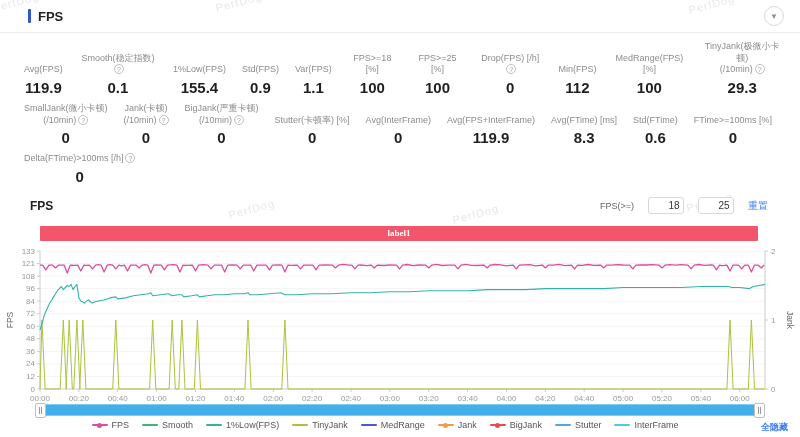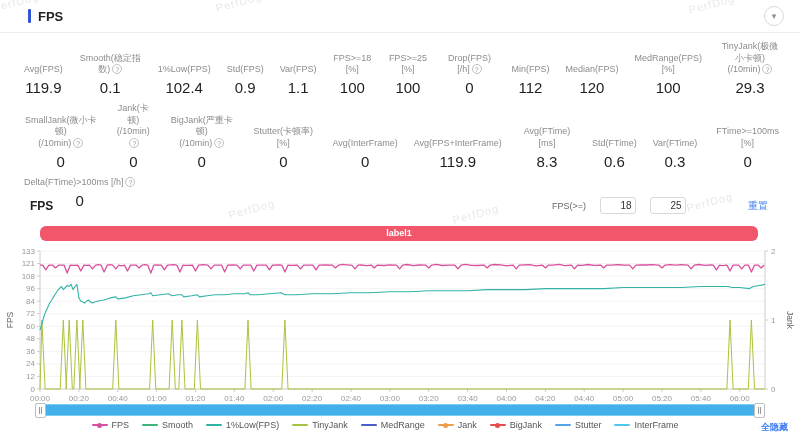--- a/index.html
+++ b/index.html
@@ -16,36 +16,36 @@
   .accent { width:3px; height:14px; background:#3056d3; border-radius:1px; margin-right:7px; }
   .hd-title { font-size:13px; font-weight:bold; color:#222; flex:1; }
   .collapse-btn { width:20px; height:20px; border:1px solid #d9d9d9; border-radius:50%;
     background:#fff; color:#8c8c8c; font-size:9px; line-height:17px; text-align:center; cursor:pointer; }
 
   
   .stats { position:absolute; top:33px; left:0; right:0; padding:8px 10px 0 16px; }
   .stats-row { display:flex; align-items:flex-end; margin-bottom:7px; }
   .stat { display:flex; flex-direction:column; justify-content:flex-end; text-align:center; padding:0 8px; }
   .stat-label { font-size:9px; color:#8c8c8c; white-space:pre-line; line-height:1.3; }
-  .stat-value { font-size:15px; font-weight:normal; color:#1f1f1f; margin-top:3px; }
+  .stat-value { font-size:15px; font-weight:bold; color:#1f1f1f; margin-top:3px; }
   .info { display:inline-block; width:10px; height:10px; border:1px solid #bfbfbf; border-radius:50%;
     font-size:7px; line-height:9px; color:#9a9a9a; text-align:center; margin-left:2px; cursor:pointer; }
 
   
   .cs-head { position:absolute; top:197px; left:30px; right:32px; display:flex;
     align-items:center; justify-content:space-between; }
   .cs-title { font-size:12px; font-weight:bold; color:#222; }
   .filter { display:flex; align-items:center; gap:14px; }
   .filter-label { font-size:9px; color:#666; }
   .filter input { width:36px; height:17px; border:1px solid #d9d9d9; border-radius:3px;
     font-size:10px; text-align:center; color:#333; font-family:"Liberation Sans", sans-serif;padding-left:16px; }
-  .reset-link { font-size:10px; color:#3f7ef2; text-decoration:none; cursor:pointer;margin-left:48px; }
+  .reset-link { font-size:10px; color:#3f7ef2; text-decoration:none; cursor:pointer; }
 
   .banner { position:absolute; top:226px; left:40px; width:718px; height:15px; background:#f1566b;
-    border-radius:6px; color:#fff; font-size:9px; font-weight:bold; text-align:center; line-height:15px; }
+    border-radius:1px; color:#fff; font-size:9px; font-weight:bold; text-align:center; line-height:15px;font-family:Liberation Serif, serif; }
 
   svg.chart { position:absolute; top:243px; left:0; font-family:"Liberation Sans", sans-serif; }
 
   
   .scrollbar { position:absolute; top:404px; left:39px; width:722px; height:12px;
     background:#43b0e9; border:1px solid #7ccdf3; border-radius:1px; cursor:pointer; }
   .sb-handle { position:absolute; top:-2px; width:11px; height:15px; background:#fdfdfd;
     border:1px solid #bfbfbf; border-radius:2px; cursor:ew-resize; }
   .sb-handle .grip { width:3px; height:7px; margin:3px auto 0; border-left:1px solid #999; border-right:1px solid #999; }
   .sb-left { left:-5px; } .sb-right { right:-5px; }
@@ -84,21 +84,21 @@
         <div class="stat">
           <div class="stat-label">Avg(FPS)</div>
           <div class="stat-value">119.9</div>
         </div>
         <div class="stat">
           <div class="stat-label">Smooth(稳定指数)<span class="info">?</span></div>
           <div class="stat-value">0.1</div>
         </div>
         <div class="stat">
           <div class="stat-label">1%Low(FPS)</div>
-          <div class="stat-value">102.4</div>
+          <div class="stat-value">155.4</div>
         </div>
         <div class="stat">
           <div class="stat-label">Std(FPS)</div>
           <div class="stat-value">0.9</div>
         </div>
         <div class="stat">
           <div class="stat-label">Var(FPS)</div>
           <div class="stat-value">1.1</div>
         </div>
         <div class="stat">
@@ -109,24 +109,20 @@
           <div class="stat-label">FPS&gt;=25 [%]</div>
           <div class="stat-value">100</div>
         </div>
         <div class="stat">
           <div class="stat-label">Drop(FPS) [/h]<span class="info">?</span></div>
           <div class="stat-value">0</div>
         </div>
         <div class="stat">
           <div class="stat-label">Min(FPS)</div>
           <div class="stat-value">112</div>
-        </div>
-        <div class="stat">
-          <div class="stat-label">Median(FPS)</div>
-          <div class="stat-value">120</div>
         </div>
         <div class="stat">
           <div class="stat-label">MedRange(FPS)[%]</div>
           <div class="stat-value">100</div>
         </div>
         <div class="stat">
           <div class="stat-label">TinyJank(极微小卡顿)
 (/10min)<span class="info">?</span></div>
           <div class="stat-value">29.3</div>
         </div>
@@ -159,24 +155,20 @@
           <div class="stat-label">Avg(FPS+InterFrame)</div>
           <div class="stat-value">119.9</div>
         </div>
         <div class="stat">
           <div class="stat-label">Avg(FTime) [ms]</div>
           <div class="stat-value">8.3</div>
         </div>
         <div class="stat">
           <div class="stat-label">Std(FTime)</div>
           <div class="stat-value">0.6</div>
-        </div>
-        <div class="stat">
-          <div class="stat-label">Var(FTime)</div>
-          <div class="stat-value">0.3</div>
         </div>
         <div class="stat">
           <div class="stat-label">FTime&gt;=100ms [%]</div>
           <div class="stat-value">0</div>
         </div>
       </div>
     <div class="stats-row">
         <div class="stat">
           <div class="stat-label">Delta(FTime)&gt;100ms [/h]<span class="info">?</span></div>
           <div class="stat-value">0</div>

